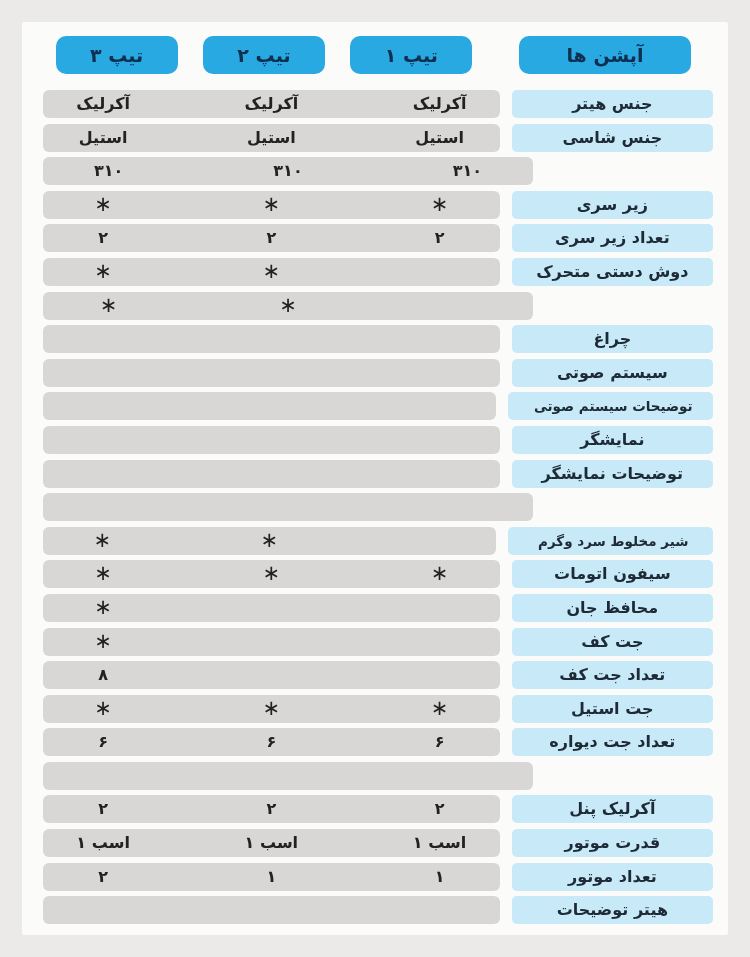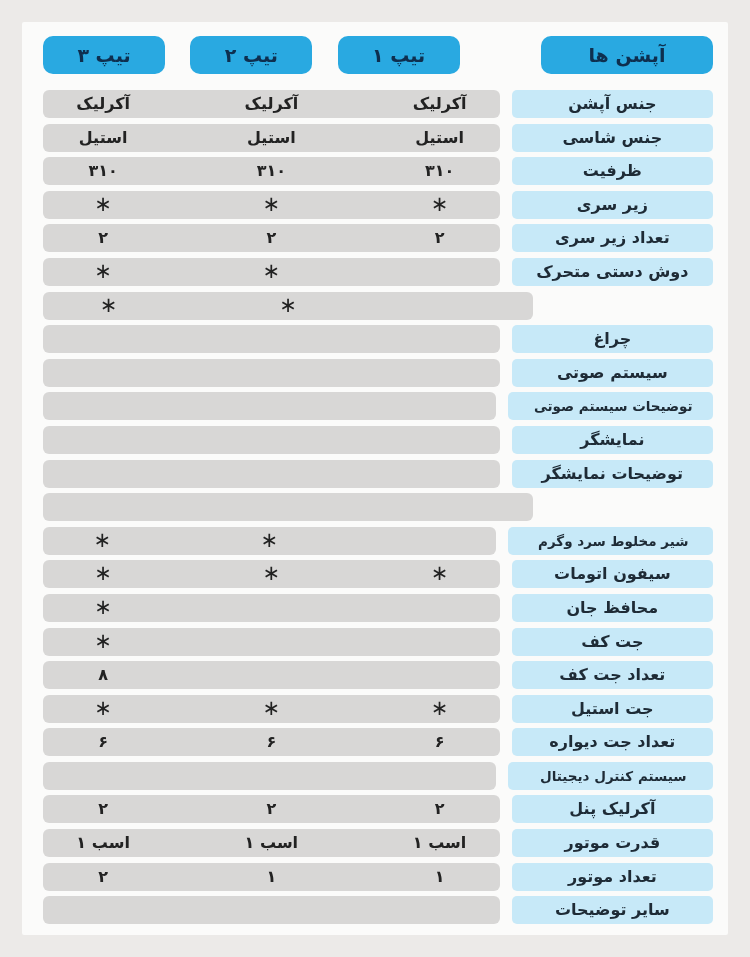--- a/index.html
+++ b/index.html
@@ -13,23 +13,23 @@
   .panel {
     position: absolute; left: 22px; top: 22px;
     width: 706px; height: 913px;
     background: var(--panel, #fbfbfa);
     border-radius: 2px;
     box-sizing: border-box;
     padding: 14px 15px 0 21px;
   }
   .header-row { display: flex; align-items: center; height: 38px; margin-bottom: 16px; }
   .cols { width: 442px; display: flex; }
-  .col-cell { flex: 1; display: flex; }
+  .col-cell { flex: 1; display: flex; justify-content: center; }
   .spacer { width: 12px; flex: none; }
-  .label-col { width: 216px; display: flex; justify-content: flex-end; }
+  .label-col { width: 216px; display: flex; justify-content: center; }
   .pill {
     background: var(--accent, #29a9e1);
     color: var(--header-text, #0e2f4f);
     font-weight: bold;
     font-size: 19px;
     height: 38px; line-height: 38px;
     text-align: center;
     border-radius: 10px;
     direction: ltr;
   }
@@ -93,41 +93,40 @@
     </div>
 
     <div id="rows">
   <div class="row">
     <div class="bar">
       <div class="val">آکرلیک</div>
       <div class="val">آکرلیک</div>
       <div class="val">آکرلیک</div>
     </div>
     <div class="spacer"></div>
-    <div class="label">جنس آپشن</div>
+    <div class="label">جنس هیتر</div>
   </div>
 
   <div class="row">
     <div class="bar">
       <div class="val">استیل</div>
       <div class="val">استیل</div>
       <div class="val">استیل</div>
     </div>
     <div class="spacer"></div>
     <div class="label">جنس شاسی</div>
   </div>
 
   <div class="row">
     <div class="bar">
       <div class="val">۳۱۰</div>
       <div class="val">۳۱۰</div>
       <div class="val">۳۱۰</div>
     </div>
     <div class="spacer"></div>
-    <div class="label">ظرفیت</div>
   </div>
 
   <div class="row">
     <div class="bar">
       <div class="val ast">∗</div>
       <div class="val ast">∗</div>
       <div class="val ast">∗</div>
     </div>
     <div class="spacer"></div>
     <div class="label">زیر سری</div>
@@ -291,21 +290,20 @@
     <div class="label">تعداد جت دیواره</div>
   </div>
 
   <div class="row">
     <div class="bar">
       <div class="val"></div>
       <div class="val"></div>
       <div class="val"></div>
     </div>
     <div class="spacer"></div>
-    <div class="label small">سیستم کنترل دیجیتال</div>
   </div>
 
   <div class="row">
     <div class="bar">
       <div class="val">۲</div>
       <div class="val">۲</div>
       <div class="val">۲</div>
     </div>
     <div class="spacer"></div>
     <div class="label">آکرلیک پنل</div>
@@ -331,18 +329,18 @@
     <div class="label">تعداد موتور</div>
   </div>
 
   <div class="row">
     <div class="bar">
       <div class="val"></div>
       <div class="val"></div>
       <div class="val"></div>
     </div>
     <div class="spacer"></div>
-    <div class="label">سایر توضیحات</div>
+    <div class="label">هیتر توضیحات</div>
   </div>
 </div>
 
   </div>
 </div>
 
 </body></html>

